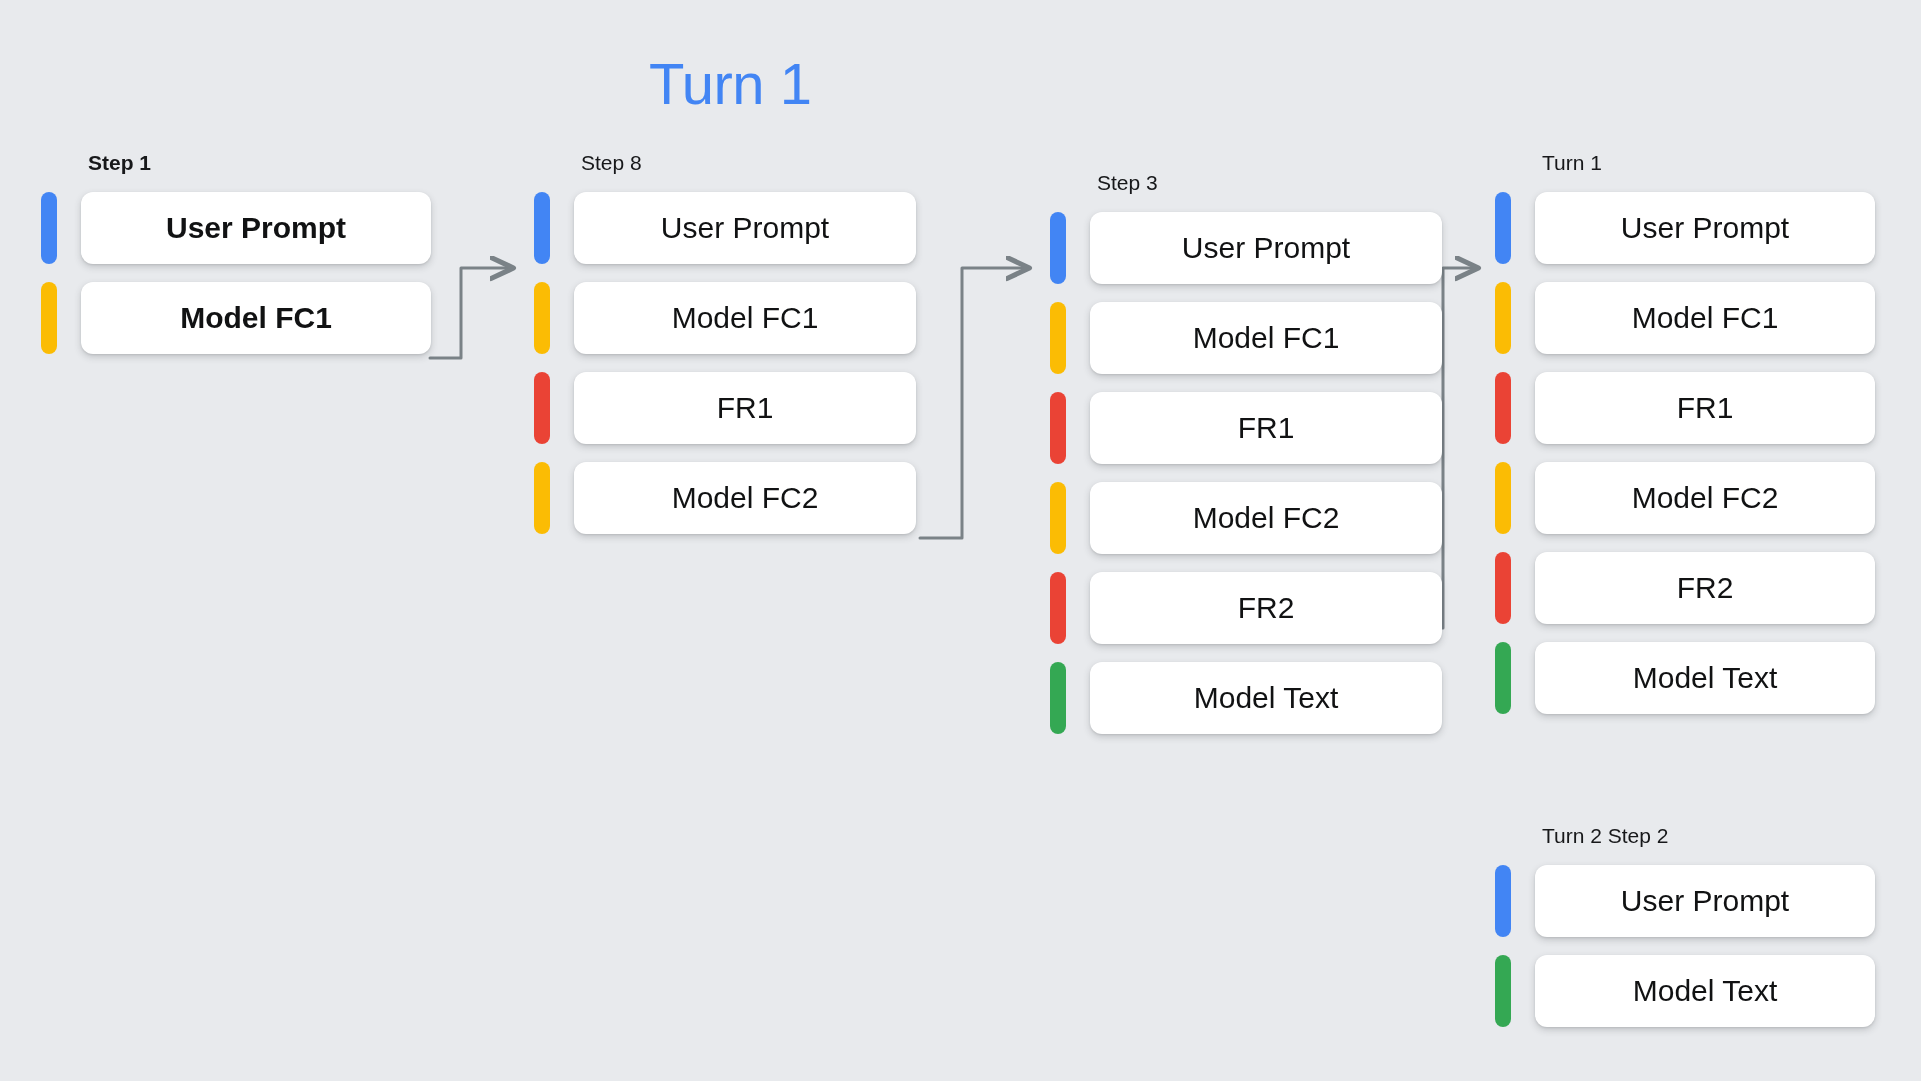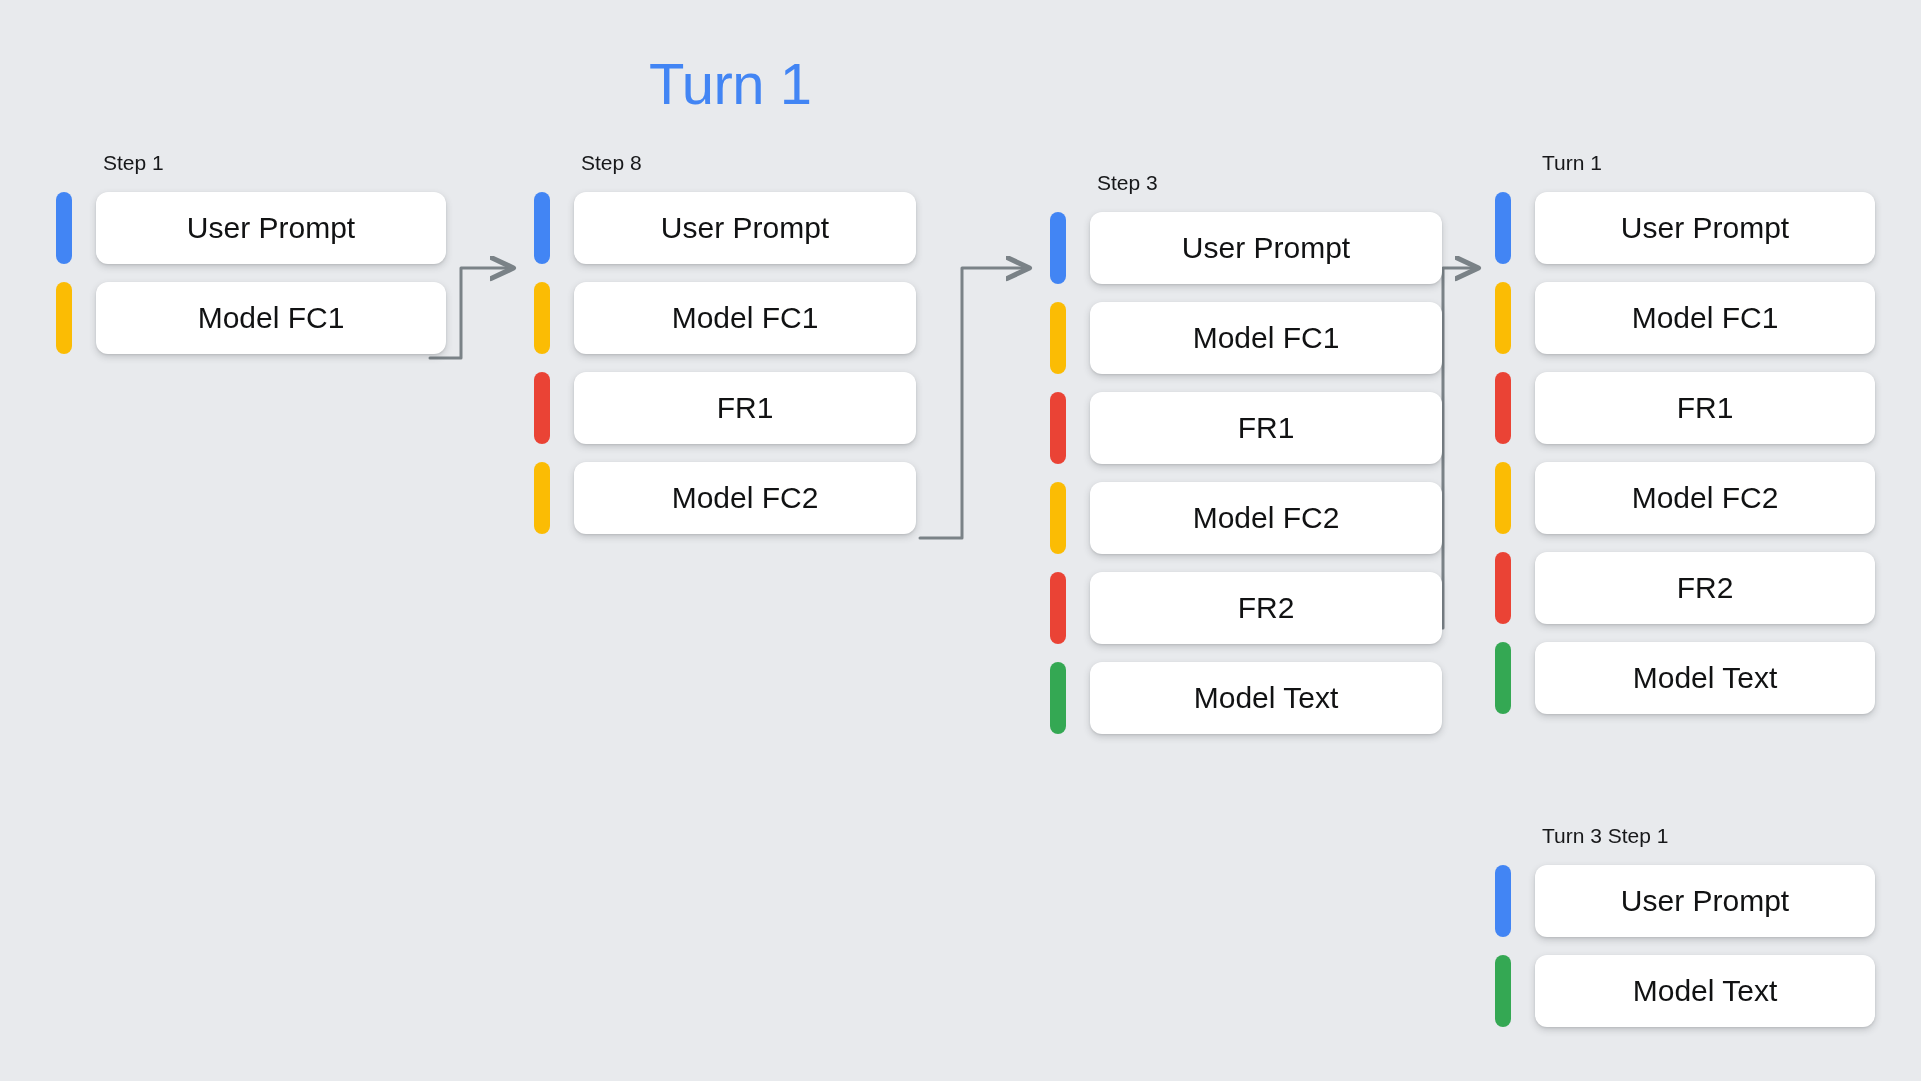--- a/index.html
+++ b/index.html
@@ -89,21 +89,21 @@
   }
 
   .card-label {
     font-size: 30px;
     color: #111213;
     white-space: nowrap;
     line-height: 1;
   }
 
   
-  #col-step-1 { left: 56px;   top: 192px; width: 390px; }
+  #col-step-1 { left: 41px;   top: 192px; width: 390px; font-weight: bold; }
   #col-step-2 { left: 534px;  top: 192px; width: 382px; }
   #col-step-3 { left: 1050px; top: 192px; width: 392px; margin-top: 20px; }
   #col-turn-1 { left: 1495px; top: 192px; width: 380px; }
   #col-turn-2-step-1 { left: 1495px; top: 865px; width: 380px; }
 
   
   #connectors {
     position: absolute;
     left: 0;
     top: 0;
@@ -287,21 +287,21 @@
         <span class="bar green"></span>
         <div class="card">
           <span class="card-label">Model Text</span>
         </div>
       </div>
 
     </div>
   </div>
 
   <div id="col-turn-2-step-1" class="column">
-    <div class="column-label">Turn 3 Step 1</div>
+    <div class="column-label">Turn 2 Step 2</div>
     <div class="rows">
 
       <div class="row">
         <span class="bar blue"></span>
         <div class="card">
           <span class="card-label">User Prompt</span>
         </div>
       </div>
 
       <div class="row">

